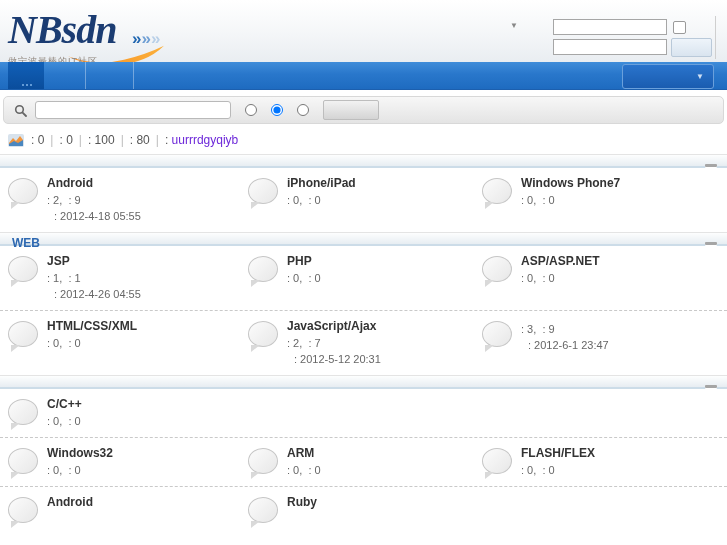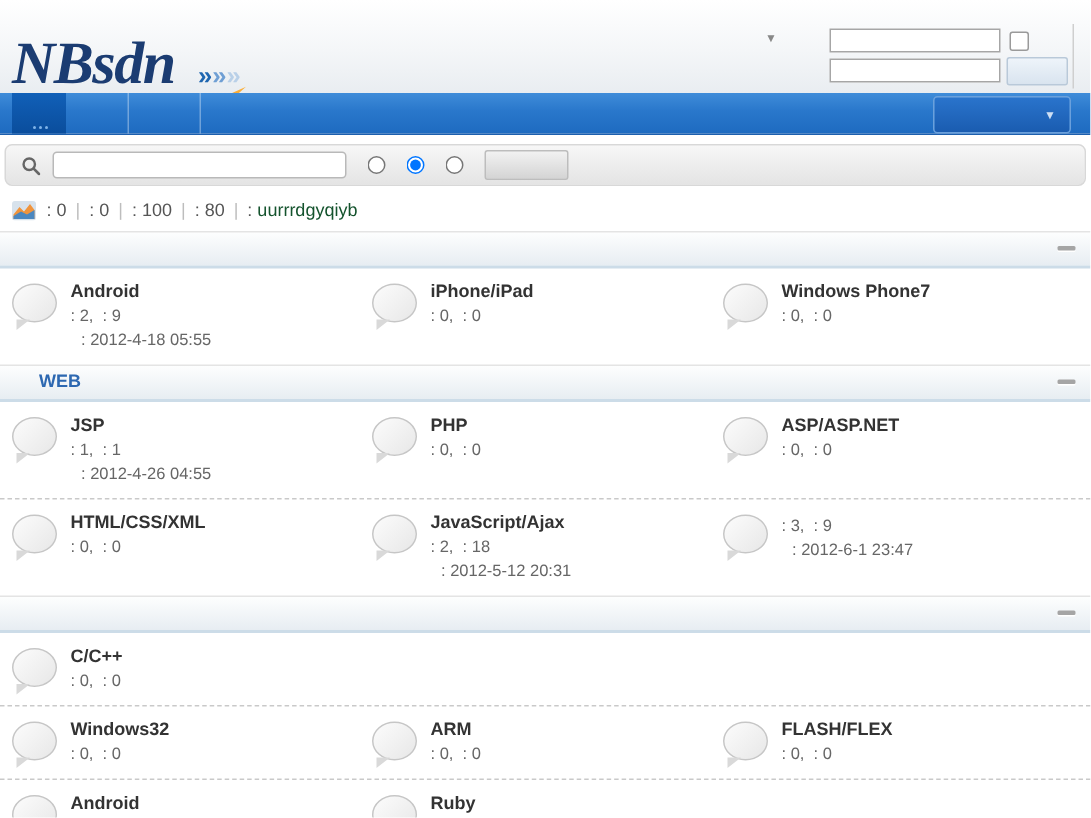--- a/index.html
+++ b/index.html
@@ -2,21 +2,21 @@
 <html><head>
 <meta charset="utf-8">
 <style>
   * { margin:0; padding:0; box-sizing:border-box; }
   html,body { width:727px; height:545px; overflow:hidden; background:#fff;
     font-family:"Liberation Sans", sans-serif; }
 
   
   .site-header { position:relative; height:62px;
     background:linear-gradient(180deg,#ffffff 0%,#f4f6f8 55%,#e9edf1 100%); }
-  .logo { position:absolute; left:8px; top:20px; width:200px; height:58px; }
+  .logo { position:absolute; left:8px; top:8px; width:200px; height:58px; }
   .logo-text { font-family:"Liberation Serif", serif; font-style:italic; font-weight:bold;
     font-size:40px; line-height:44px; color:#1b3c72; letter-spacing:-1px; }
   .logo-arrows { position:absolute; left:124px; top:22px; font-size:17px; font-weight:bold; line-height:17px; }
   .logo-arrows b:nth-child(1){color:#1f66b0;} .logo-arrows b:nth-child(2){color:#6f9fd4;}
   .logo-arrows b:nth-child(3){color:#b9d0e8;}
   .swoosh { position:absolute; left:58px; top:36px; width:100px; height:21px; }
   .tagline { position:absolute; left:0; top:47px; font-size:9px; color:#8f857c; letter-spacing:1px; white-space:nowrap; }
 
   .login-area { position:absolute; right:0; top:0; width:230px; height:62px; }
   .hdr-caret { position:absolute; right:209px; top:21px; font-size:8px; color:#888; cursor:pointer; }
@@ -55,24 +55,24 @@
   .scope-radio { margin-left:14px; width:12px; height:12px; cursor:pointer; }
   .search-btn { width:56px; height:20px; margin-left:14px; cursor:pointer;
     background:linear-gradient(180deg,#f2f2f2,#d4d4d4); border:1px solid #bdbdbd; border-radius:2px; }
 
   
   .stats-bar { display:flex; align-items:center; padding:9px 8px 7px; font-size:12px; color:#555; }
   .stats-bar .icon { margin-right:7px; display:inline-flex; }
   .stat-item { white-space:pre; }
   .stat-sep { color:#bdbdbd; padding:0 6px; }
   .stat-link-prefix { white-space:pre; }
-  .stat-link { color:#14532d; text-decoration:none; cursor:pointer; }
-
-  
-  .section-header { position:relative; height:25px; padding:3px 26px;
+  .stat-link { color:#6d28d9; text-decoration:none; cursor:pointer; }
+
+  
+  .section-header { position:relative; height:14px; padding:3px 12px;
     background:linear-gradient(180deg,#fdfefe,#e7edf2);
     border-top:1px solid #e4e4e4; border-bottom:2px solid #ccdce8;
     font-size:12px; font-weight:bold; color:#2d68b1; }
   .collapse-icon { position:absolute; right:10px; top:9px; width:12px; height:3px;
     background:#a5a5a5; border-radius:1px; box-shadow:0 1px 0 #fff; cursor:pointer; }
 
   .forum-row { display:grid; grid-template-columns:240px 234px 1fr; padding:8px 12px 10px 8px; }
   .forum-row + .forum-row { border-top:1px dashed #c9c9c9; }
   .forum-cell { display:flex; }
   .bubble { flex:0 0 30px; width:30px; height:26px; margin-top:2px; position:relative;
@@ -226,21 +226,21 @@
       <div class="cell-text">
         <div class="forum-title">HTML/CSS/XML</div>
         <div class="forum-stats">: 0,  : 0</div>
 
       </div>
     </div>
     <div class="forum-cell">
       <span class="bubble"></span>
       <div class="cell-text">
         <div class="forum-title">JavaScript/Ajax</div>
-        <div class="forum-stats">: 2,  : 18</div>
+        <div class="forum-stats">: 2,  : 7</div>
         <div class="forum-last">: 2012-5-12 20:31</div>
       </div>
     </div>
     <div class="forum-cell">
       <span class="bubble"></span>
       <div class="cell-text">
 
         <div class="forum-stats">: 3,  : 9</div>
         <div class="forum-last">: 2012-6-1 23:47</div>
       </div>

